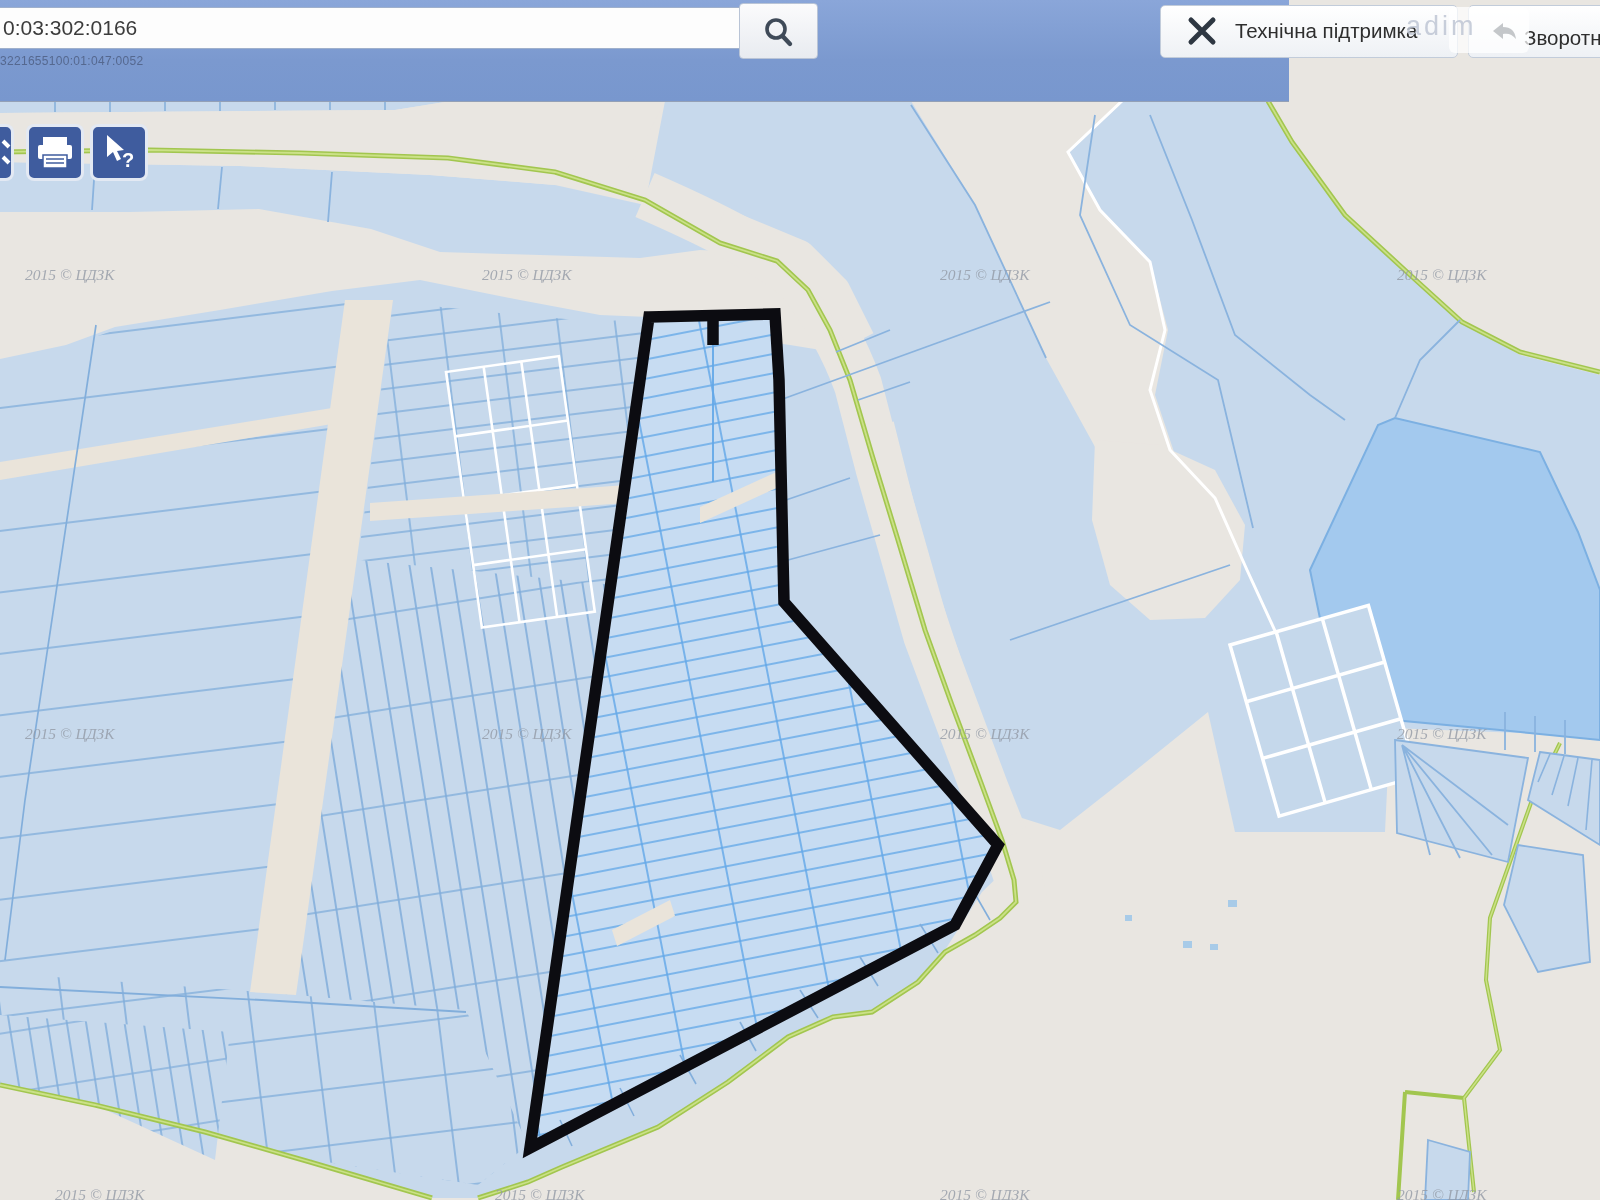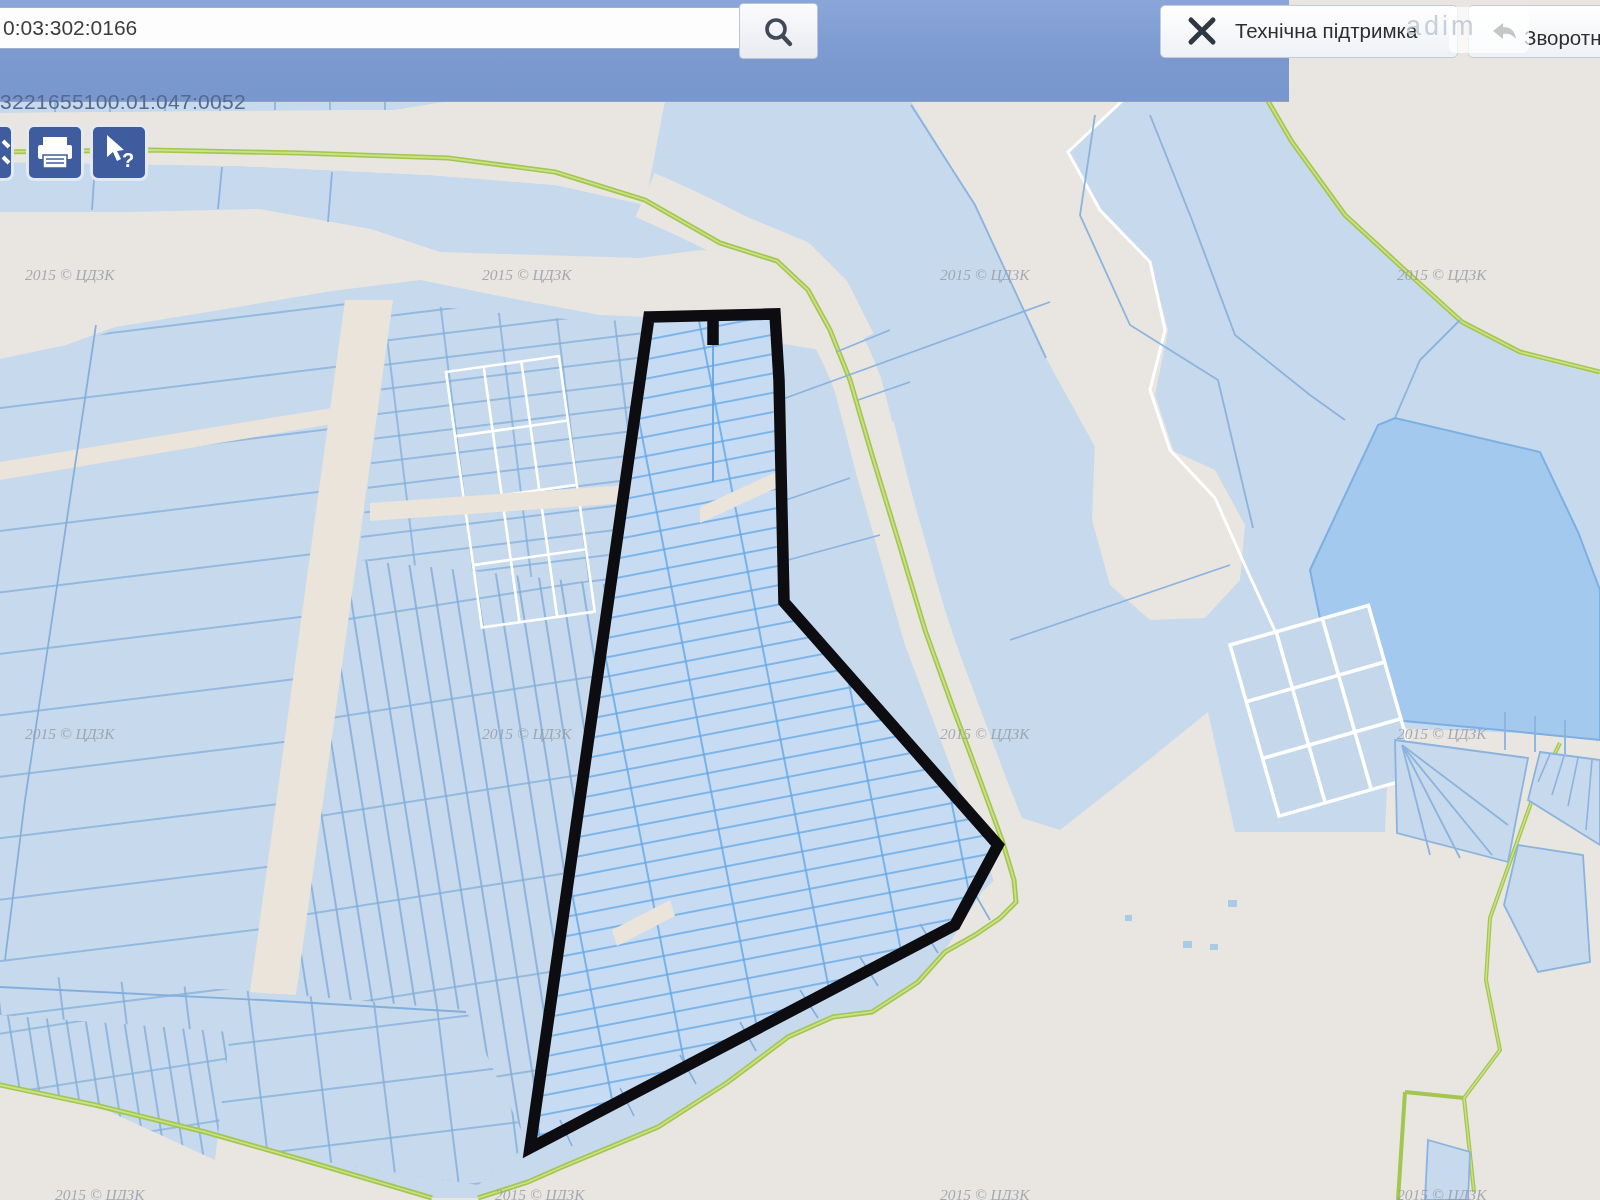--- a/index.html
+++ b/index.html
@@ -4,21 +4,21 @@
 <style>
   html,body{margin:0;padding:0;width:1600px;height:1200px;overflow:hidden;
     font-family:"Liberation Sans",sans-serif;background:#e9e6e1;}
   .hdr{position:absolute;left:0;top:0;width:1289px;height:101px;filter:blur(0.35px);
     background:linear-gradient(#8aa6d9,#7b99cf 60%,#7897ce);border-bottom:1px solid #93a0b6;}
   .inp{position:absolute;left:-12px;top:7px;width:748px;height:40px;background:#fdfdfd;
     border:1px solid #9fb0cc;border-radius:2px;font-size:21px;color:#3c3c3c;
     line-height:40px;padding-left:14px;}
   .sbtn{position:absolute;left:739px;top:3px;width:77px;height:54px;
     background:linear-gradient(#fbfbfc,#e8ebf0);border:1px solid #b9c4d6;border-radius:4px;}
-  .cad{position:absolute;left:0px;top:54px;font-size:21px;color:#55688f;letter-spacing:0.3px;margin-top:36px;}
+  .cad{position:absolute;left:0px;top:54px;font-size:12px;color:#55688f;letter-spacing:0.3px;}
   .tbtn{position:absolute;left:1160px;top:5px;width:296px;height:51px;
     background:linear-gradient(#ffffff,#eef1f5);border:1px solid #c2ccda;border-radius:5px;
     font-size:20.5px;color:#2e2e2e;}
   .tbtn span{position:absolute;left:74px;top:13px;}
   .fbtn{position:absolute;left:1468px;top:5px;width:190px;height:51px;
     background:linear-gradient(#ffffff,#eef1f5);border:1px solid #c2ccda;border-radius:5px;
     font-size:20.5px;color:#2e2e2e;}
   .fbtn span{position:absolute;left:55px;top:20px;}
   .wmk1{position:absolute;left:1406px;top:11px;font-size:27px;color:rgba(190,198,212,0.85);
     letter-spacing:3px;}

